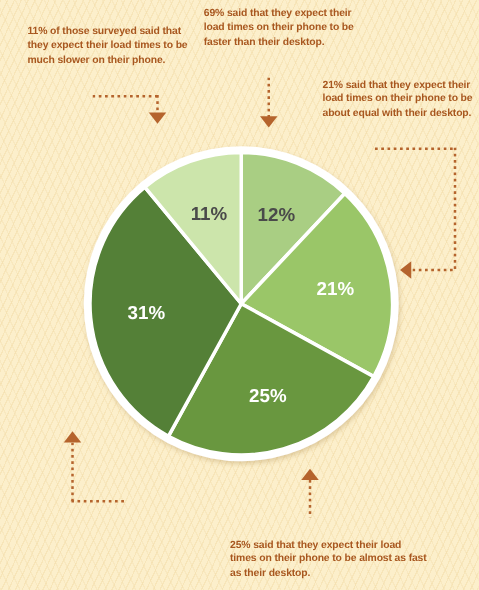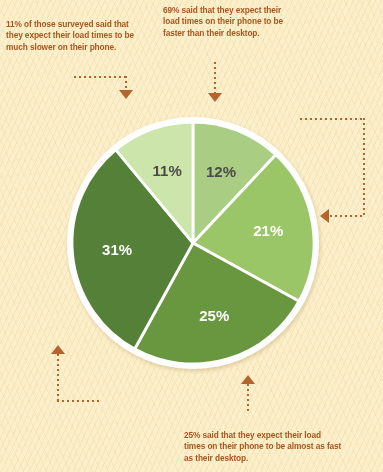--- a/index.html
+++ b/index.html
@@ -27,21 +27,21 @@
   .callout {
     position: absolute;
     color: #a8571f;
     font-size: 8.3px;
     line-height: 11.4px;
     font-weight: 600;
     letter-spacing: -0.1px;
   }
   .callout b { font-weight: 800; }
 
-  #callout-11  { left: 6px;  top: 19px;  width: 140px; }
+  #callout-11  { left: 22px;  top: 19px;  width: 140px; }
   #callout-12  { left: 163px; top: 5px;   width: 120px; }
   #callout-21  { left: 258px; top: 62px;  width: 122px; }
   #callout-31  { left: 30px;  top: 417px; width: 140px; }
   #callout-25  { left: 184px; top: 430px; width: 160px; }
 
   
   .dot-h, .dot-v {
     position: absolute;
   }
   .dot-h {
@@ -98,20 +98,23 @@
 <div id="stage">
 
   <div class="callout" id="callout-11">
     <span>11% of those surveyed said that they expect their load times to be </span><b>much slower on their phone</b><span>.</span>
   </div>
 
   <div class="callout" id="callout-12">
     <span>69% said that they expect their load times on their phone to be </span><b>faster than their desktop</b><span>.</span>
   </div>
 
+  <div class="callout" id="callout-21">
+    <span>21% said that they expect their load times on their phone to be </span><b>about equal with their desktop</b><span>.</span>
+  </div>
 
 
   <div class="callout" id="callout-25">
     <span>25% said that they expect their load times on their phone to be </span><b>almost as fast as their desktop</b><span>.</span>
   </div>
 
   <div class="dot-h" style="left:74px; top:76px; width:52px;"></div>
   <div class="dot-v" style="left:125px; top:76px; height:14px;"></div>
   <div class="arrow arrow-down" style="left:119px; top:90px;"></div>
 

